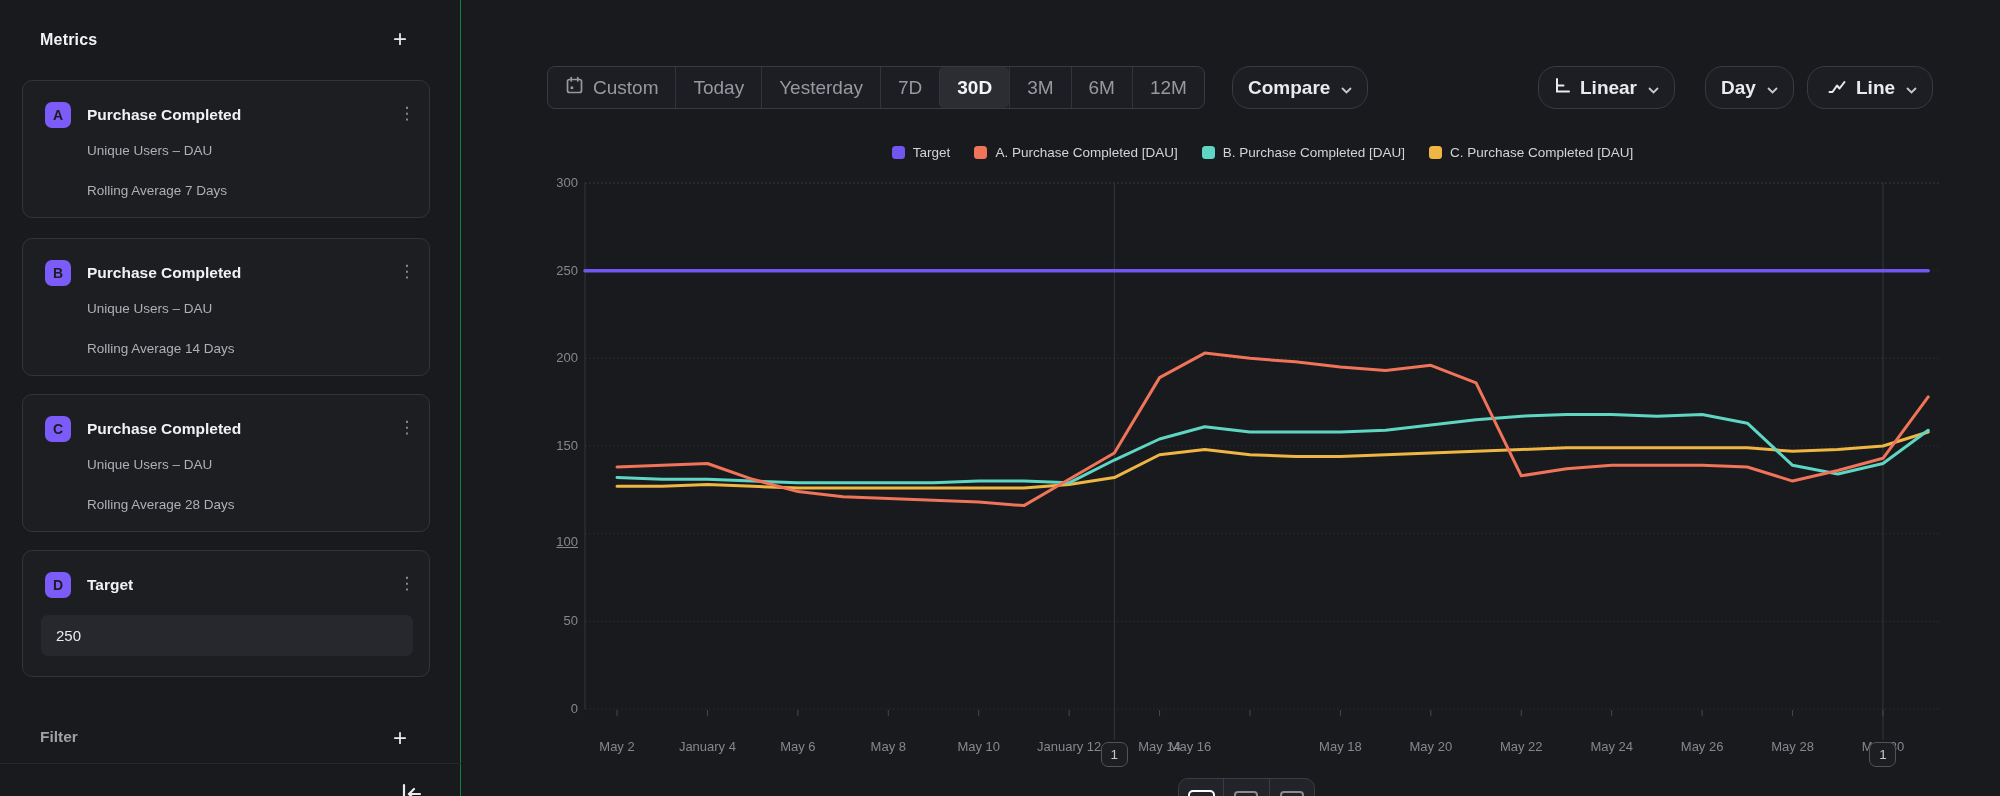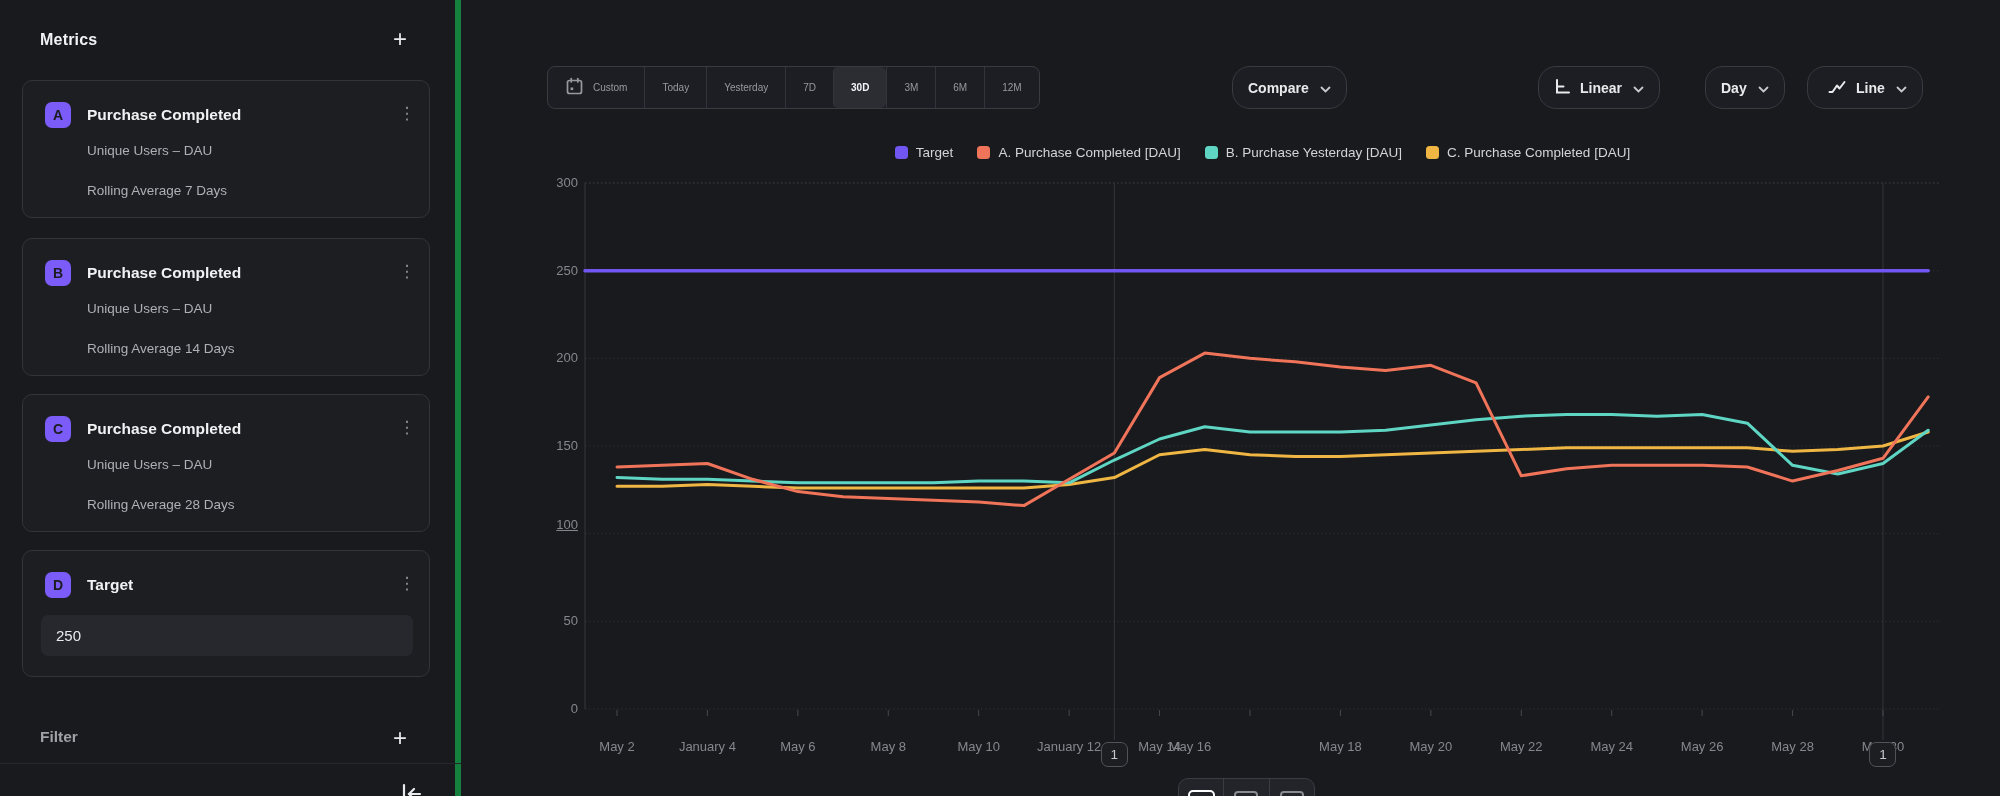--- a/index.html
+++ b/index.html
@@ -5,21 +5,21 @@
   * { margin:0; padding:0; box-sizing:border-box; }
   html,body { width:2000px; height:796px; overflow:hidden; }
   body {
     background:#191a1d;
     font-family:"Liberation Sans", sans-serif;
     color:#eceded;
     position:relative;
   }
   
   .sidebar { position:absolute; left:0; top:0; width:461px; height:796px;
-    background:#191a1d; border-right:6px solid #15803d; }
+    background:#191a1d; border-right:1px solid #15803d; }
   .sidebar-header-title { position:absolute; left:40px; top:31px; font-size:16px; font-weight:700; color:#f1f2f4; letter-spacing:.2px; }
   .plus-btn { position:absolute; width:24px; height:24px; color:#e9eaec; font-size:24px; font-weight:300;
     line-height:22px; text-align:center; cursor:pointer; }
   .plus-metrics { left:388px; top:28px; }
   .plus-filter { left:388px; top:727px; }
   .metric-card { position:absolute; left:22px; width:408px; background:#1d1e22;
     border:1px solid #32343a; border-radius:10px; }
   .badge { position:absolute; left:22px; top:21px; width:26px; height:26px; border-radius:7px;
     background:#7c5cf8; color:#1b1c20; font-size:14px; font-weight:700; display:flex; align-items:center; justify-content:center; }
   .card-title { position:absolute; left:64px; top:25px; font-size:15.5px; font-weight:600; color:#f0f1f3; }
@@ -28,27 +28,27 @@
   .card-line1 { position:absolute; left:64px; top:62px; font-size:13.5px; color:#aeb0b6; }
   .card-line2 { position:absolute; left:64px; top:102px; font-size:13.5px; color:#aeb0b6; }
   .target-input { position:absolute; left:18px; top:64px; width:372px; height:41px; background:#27282d;
     border:none; border-radius:7px; color:#e9eaec; font-size:15px; padding:0 15px; font-family:"Liberation Sans",sans-serif; }
   .filter-title { position:absolute; left:40px; top:728px; font-size:15.5px; font-weight:700; color:#9fa1a7; }
   .sidebar-divider { position:absolute; left:0; top:763px; width:461px; border-top:1px solid #26282d; }
   .collapse-btn { position:absolute; left:399px; top:782px; width:26px; height:24px; cursor:pointer; }
   
   .rangebar { position:absolute; left:547px; top:66px; height:43px; display:flex; align-items:stretch;
     background:#1d1e23; border:1px solid #393b42; border-radius:8px; overflow:hidden; }
-  .range-item { display:flex; align-items:center; gap:9px; padding:0 17px; font-size:10px; color:#97999f;
+  .range-item { display:flex; align-items:center; gap:9px; padding:0 17px; font-size:19px; color:#97999f;
     cursor:pointer; border-left:1px solid #32343b; white-space:nowrap; }
   .range-item:first-child { border-left:none; }
   .range-item.active { background:#2c2d33; color:#f3f4f6; font-weight:700; border-radius:5px; }
   .tool-btn { position:absolute; top:66px; height:43px; display:flex; align-items:center; gap:9px;
     background:#1d1e23; border:1px solid #393b42; border-radius:18px; padding:0 15px;
-    font-size:14px; font-weight:600; color:#e9eaec; cursor:pointer; white-space:nowrap; }
+    font-size:19px; font-weight:600; color:#e9eaec; cursor:pointer; white-space:nowrap; }
   .btn-compare { left:1232px; }
   .btn-scale { left:1538px; }
   .btn-interval { left:1705px; }
   .btn-charttype { left:1807px;padding-left:20px; }
   .chev { display:inline-block; margin-left:2px; }
   
   .legend { position:absolute; left:585px; top:145px; width:1355px; display:flex; justify-content:center; gap:24px; }
   .legend-item { display:flex; align-items:center; gap:8px; font-size:13.5px; color:#d2d4d8; cursor:pointer; }
   .legend-swatch { width:13px; height:13px; border-radius:3.5px; }
   .ylabel { position:absolute; left:520px; width:58px; text-align:right; font-size:13px; color:#85878d; }
@@ -190,21 +190,21 @@
     <div class="legend-item">
       <span class="legend-swatch" style="background:#7156f2"></span>
       <span>Target</span>
     </div>
     <div class="legend-item">
       <span class="legend-swatch" style="background:#f0745a"></span>
       <span>A. Purchase Completed [DAU]</span>
     </div>
     <div class="legend-item">
       <span class="legend-swatch" style="background:#5fd6c4"></span>
-      <span>B. Purchase Yesterday [DAU]</span>
+      <span>B. Purchase Completed [DAU]</span>
     </div>
     <div class="legend-item">
       <span class="legend-swatch" style="background:#efb644"></span>
       <span>C. Purchase Completed [DAU]</span>
     </div>
   </div>
 <svg class="overlay" id="chart-svg" width="2000" height="796">
     <line x1="585" y1="709" x2="1940" y2="709" stroke="#2d2f34" stroke-width="1" stroke-dasharray="1.5,2.5"></line>
     <line x1="585" y1="621.3333333333334" x2="1940" y2="621.3333333333334" stroke="#2d2f34" stroke-width="1" stroke-dasharray="1.5,2.5"></line>
     <line x1="585" y1="533.6666666666666" x2="1940" y2="533.6666666666666" stroke="#2d2f34" stroke-width="1" stroke-dasharray="1.5,2.5"></line>
@@ -231,21 +231,21 @@
     <line x1="1792.5639999999999" y1="710" x2="1792.5639999999999" y2="716" stroke="#46484e" stroke-width="1"></line>
     <line x1="1882.992" y1="710" x2="1882.992" y2="716" stroke="#46484e" stroke-width="1"></line>
     <polyline points="585,270.6666666666667 1928.206,270.6666666666667" fill="none" stroke="#7156f2" stroke-width="3.5" stroke-linejoin="round" stroke-linecap="round"></polyline>
     <polyline points="617,486.32666666666665 662.2139999999999,486.32666666666665 707.428,484.5733333333333 752.642,486.32666666666665 797.856,488.08000000000004 843.0699999999999,488.08000000000004 888.284,488.08000000000004 933.498,488.08000000000004 978.712,488.08000000000004 1023.9259999999999,488.08000000000004 1069.1399999999999,484.5733333333333 1114.354,477.56 1159.568,454.76666666666665 1204.782,449.50666666666666 1249.996,454.76666666666665 1295.21,456.52 1340.424,456.52 1385.638,454.76666666666665 1430.8519999999999,453.0133333333333 1476.066,451.26 1521.28,449.50666666666666 1566.494,447.75333333333333 1611.708,447.75333333333333 1656.922,447.75333333333333 1702.136,447.75333333333333 1747.35,447.75333333333333 1792.5639999999999,451.26 1837.778,449.50666666666666 1882.992,446 1928.206,431.97333333333336" fill="none" stroke="#efb644" stroke-width="3" stroke-linejoin="round" stroke-linecap="round"></polyline>
     <polyline points="617,477.56 662.2139999999999,479.31333333333333 707.428,479.31333333333333 752.642,481.06666666666666 797.856,482.82 843.0699999999999,482.82 888.284,482.82 933.498,482.82 978.712,481.06666666666666 1023.9259999999999,481.06666666666666 1069.1399999999999,482.82 1114.354,460.02666666666664 1159.568,438.9866666666667 1204.782,426.7133333333333 1249.996,431.97333333333336 1295.21,431.97333333333336 1340.424,431.97333333333336 1385.638,430.22 1430.8519999999999,424.96 1476.066,419.7 1521.28,416.1933333333333 1566.494,414.44 1611.708,414.44 1656.922,416.1933333333333 1702.136,414.44 1747.35,423.20666666666665 1792.5639999999999,465.28666666666663 1837.778,474.05333333333334 1882.992,463.5333333333333 1928.206,430.22" fill="none" stroke="#5fd6c4" stroke-width="3" stroke-linejoin="round" stroke-linecap="round"></polyline>
     <polyline points="617,467.03999999999996 662.2139999999999,465.28666666666663 707.428,463.5333333333333 752.642,479.31333333333333 797.856,491.5866666666667 843.0699999999999,496.8466666666667 888.284,498.6 933.498,500.35333333333335 978.712,502.1066666666667 1023.9259999999999,505.61333333333334 1069.1399999999999,479.31333333333333 1114.354,453.0133333333333 1159.568,377.62 1204.782,353.0733333333333 1249.996,358.3333333333333 1295.21,361.84 1340.424,367.1 1385.638,370.6066666666667 1430.8519999999999,365.3466666666667 1476.066,382.88 1521.28,475.8066666666667 1566.494,468.7933333333333 1611.708,465.28666666666663 1656.922,465.28666666666663 1702.136,465.28666666666663 1747.35,467.03999999999996 1792.5639999999999,481.06666666666666 1837.778,470.5466666666666 1882.992,458.2733333333333 1928.206,396.9066666666667" fill="none" stroke="#f0745a" stroke-width="3" stroke-linejoin="round" stroke-linecap="round"></polyline>
   </svg>
 <div id="axis-labels">
     <div class="ylabel" style="top: 701px;">0</div>
     <div class="ylabel" style="top: 613.333px; text-align: right;">50</div>
-    <div class="ylabel" style="top: 517px; text-decoration: underline;">100</div>
+    <div class="ylabel" style="top: 534px; text-decoration: underline;">100</div>
     <div class="ylabel" style="top: 438px;">150</div>
     <div class="ylabel" style="top: 350.333px;">200</div>
     <div class="ylabel" style="top: 262.667px;">250</div>
     <div class="ylabel" style="top: 175px;">300</div>
     <div class="xlabel" style="left: 617px;">May 2</div>
     <div class="xlabel" style="left: 707.428px;">January 4</div>
     <div class="xlabel" style="left: 797.856px;">May 6</div>
     <div class="xlabel" style="left: 888.284px;">May 8</div>
     <div class="xlabel" style="left: 978.712px;">May 10</div>
     <div class="xlabel" style="left: 1069.14px;">January 12</div>

